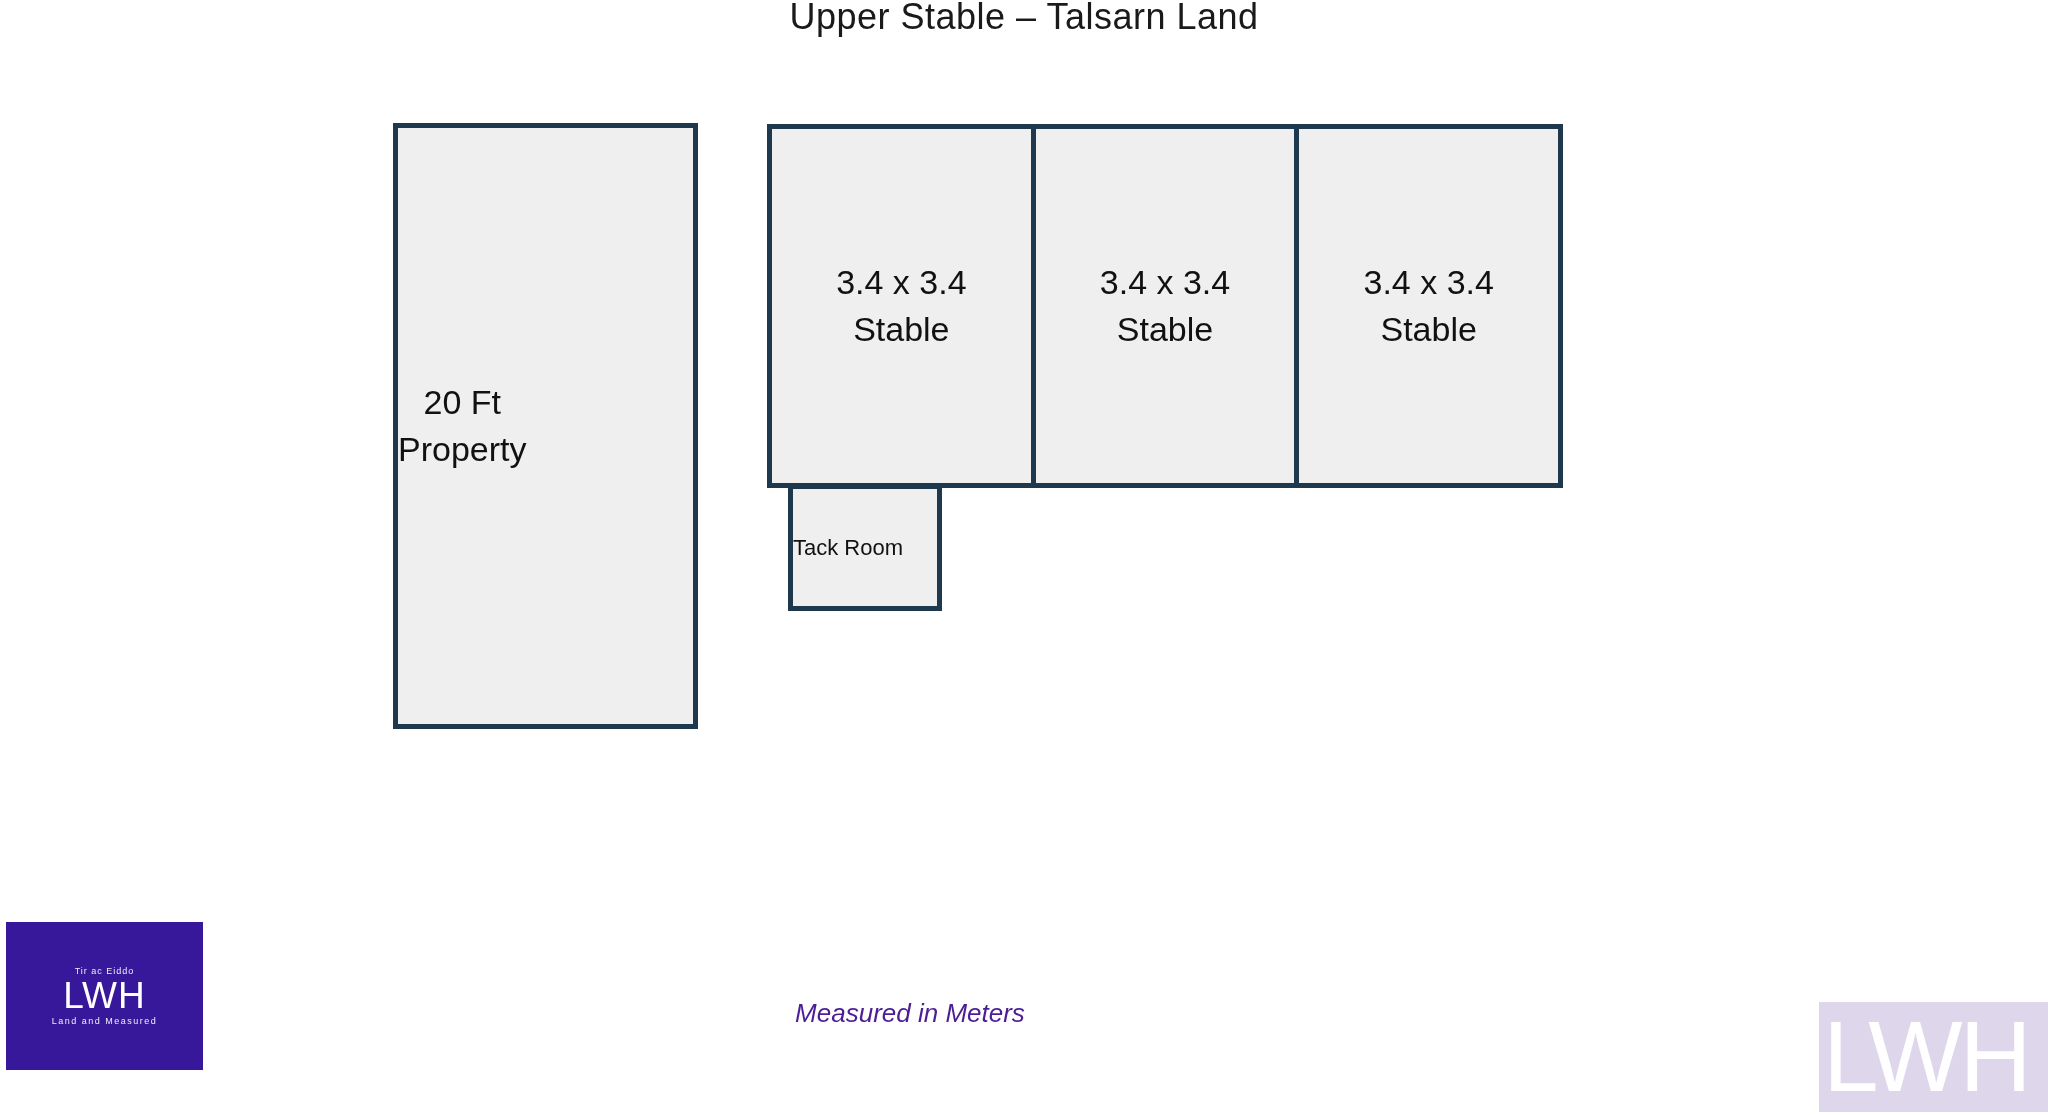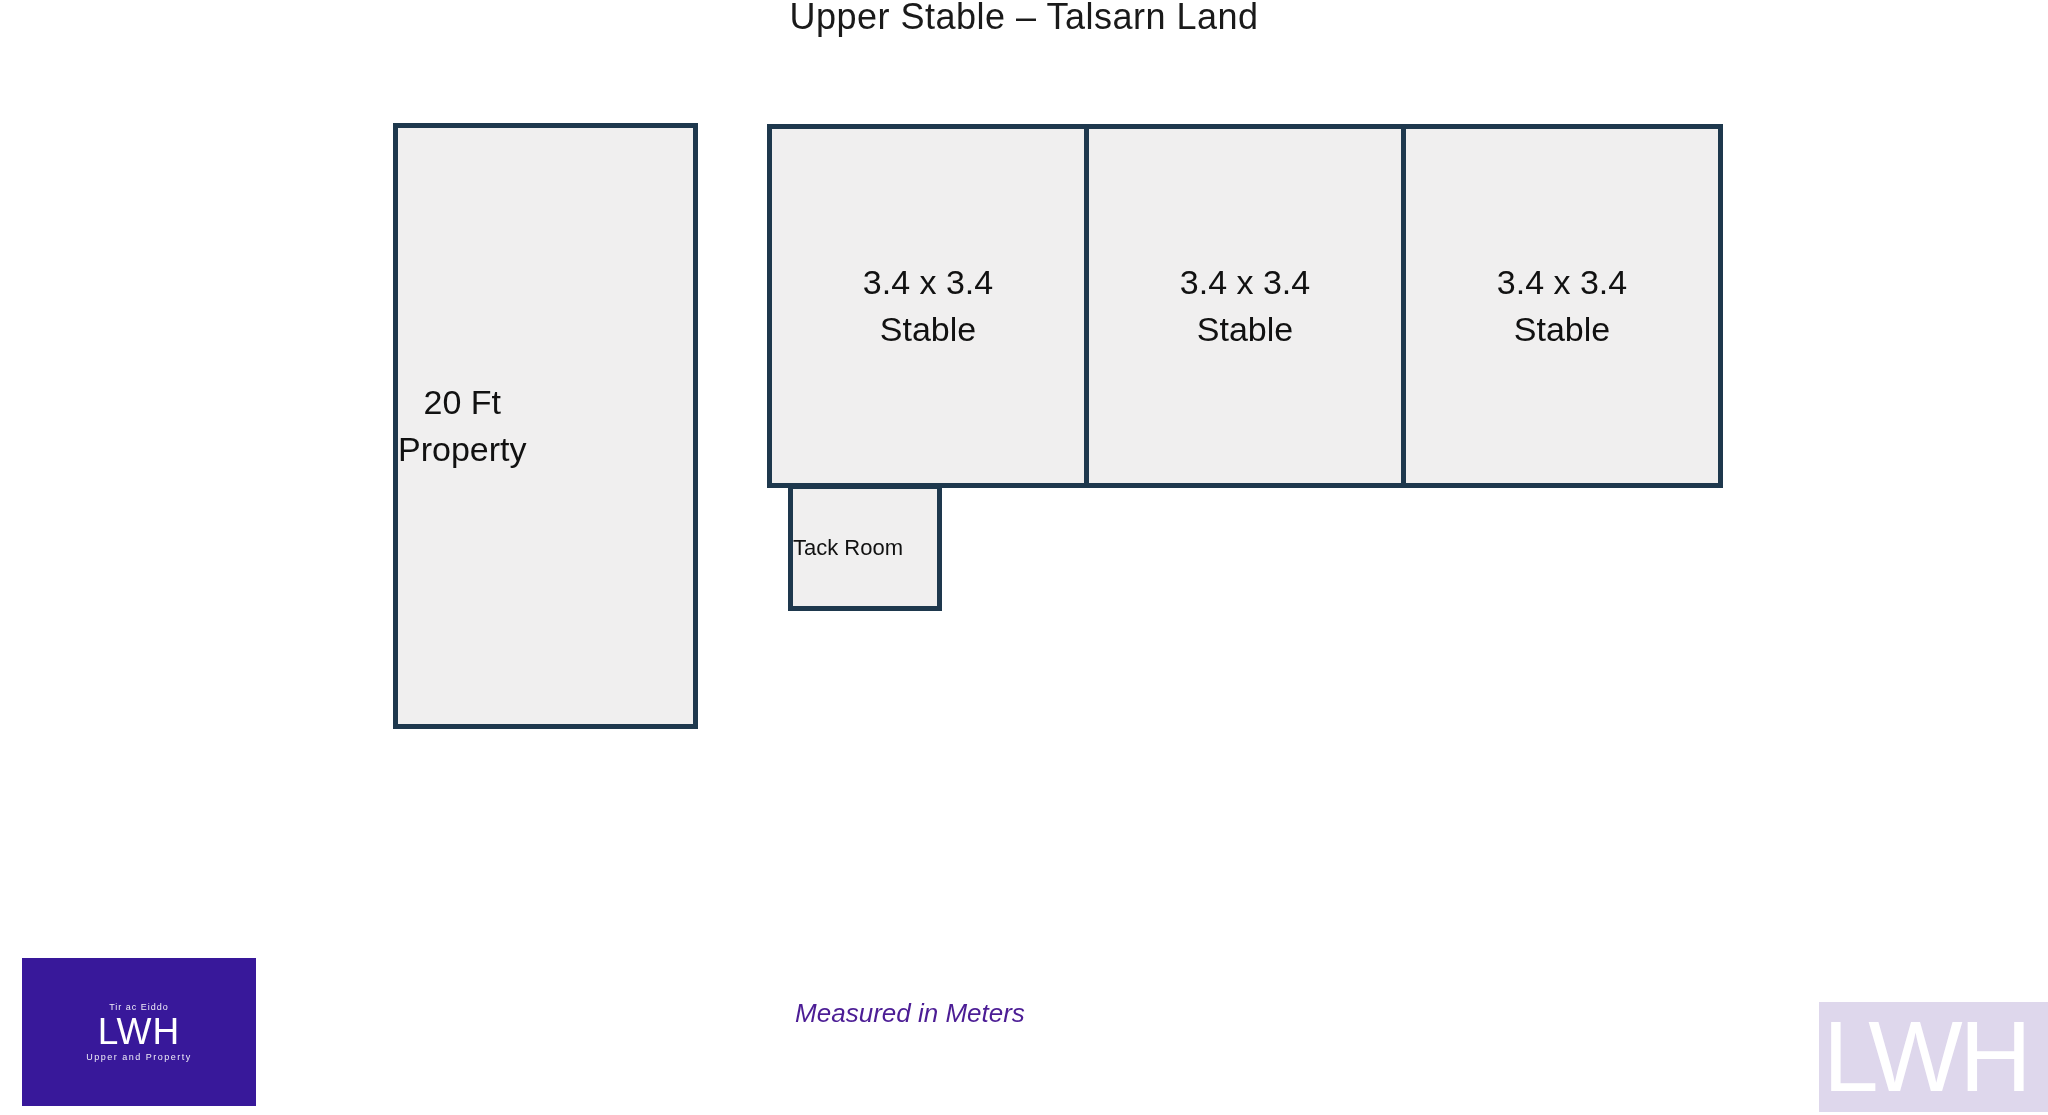--- a/index.html
+++ b/index.html
@@ -41,21 +41,21 @@
     line-height:47px;
     color:#111;
   }
   .container-box{
     left:393px;top:123px;
     width:305px;height:606px;
   }
   .stable-row{
     position:absolute;
     left:767px;top:124px;
-    width:956px;height:364px;
+    width:796px;height:364px;
     background:var(--room-fill);
     border:5px solid var(--wall);
     display:flex;
   }
   .stable-cell{
     flex:1 1 0;
     display:flex;
     align-items:center;
     justify-content:center;
   }
@@ -75,30 +75,29 @@
     left:710px;top:998px;
     width:400px;
     text-align:center;
     font-style:italic;
     font-weight:500;
     font-size:26px;
     color:#4c1d95;
   }
   .brand-logo{
     position:absolute;
-    left:22px;top:922px;
-    width:234px;height:148px;
+    left:6px;top:922px;
+    width:197px;height:148px;
     background:var(--brand-purple);
     color:#ffffff;
     display:flex;
     flex-direction:column;
     align-items:center;
     justify-content:center;
     text-align:center;
-    margin-top:36px;
   }
   .brand-logo .logo-top{
     font-size:9px;
     letter-spacing:1px;
     opacity:.92;
   }
   .brand-logo .logo-main{
     font-size:37px;
     font-weight:300;
     line-height:40px;
@@ -159,16 +158,16 @@
 
 <div class="room tack-room">
   <div class="room-label">Tack Room</div>
 </div>
 
 <div class="measure-note">Measured in Meters</div>
 
 <div class="brand-logo">
   <div class="logo-top">Tir ac Eiddo</div>
   <div class="logo-main">LWH</div>
-  <div class="logo-bottom">Upper and Property</div>
+  <div class="logo-bottom">Land and Measured</div>
 </div>
 
 <div class="watermark">LWH</div>
 
 </body></html>

